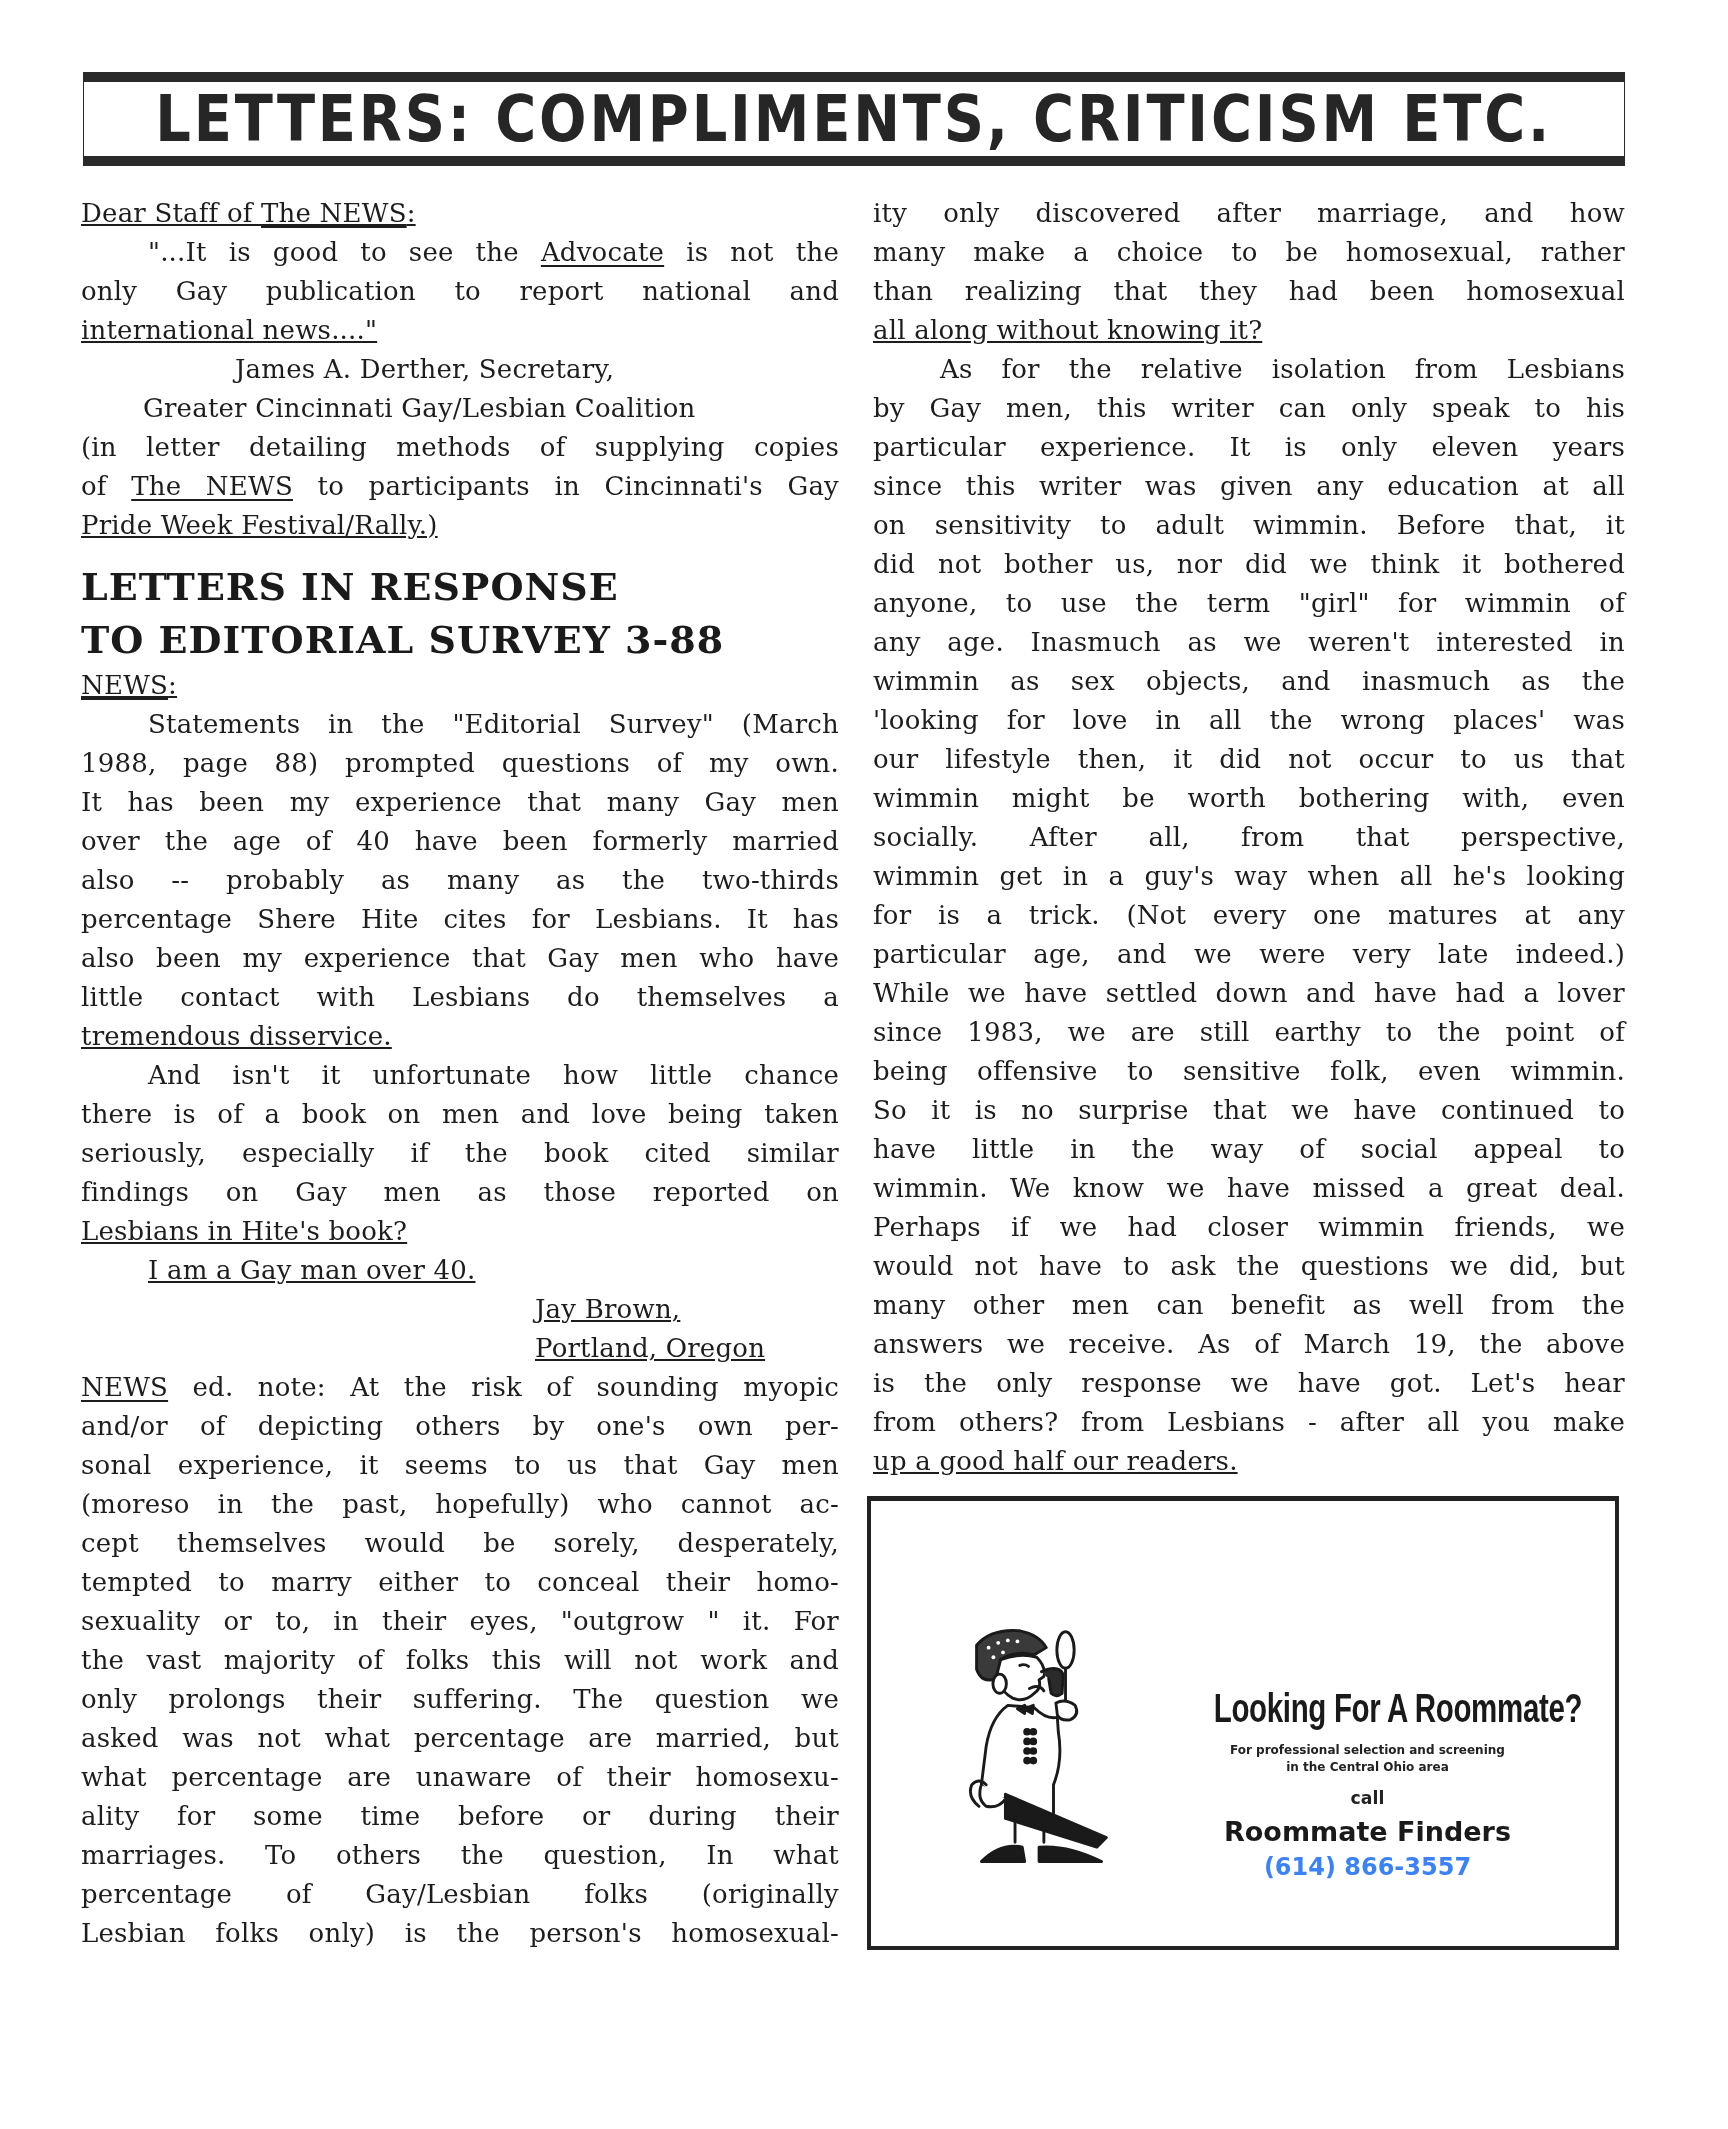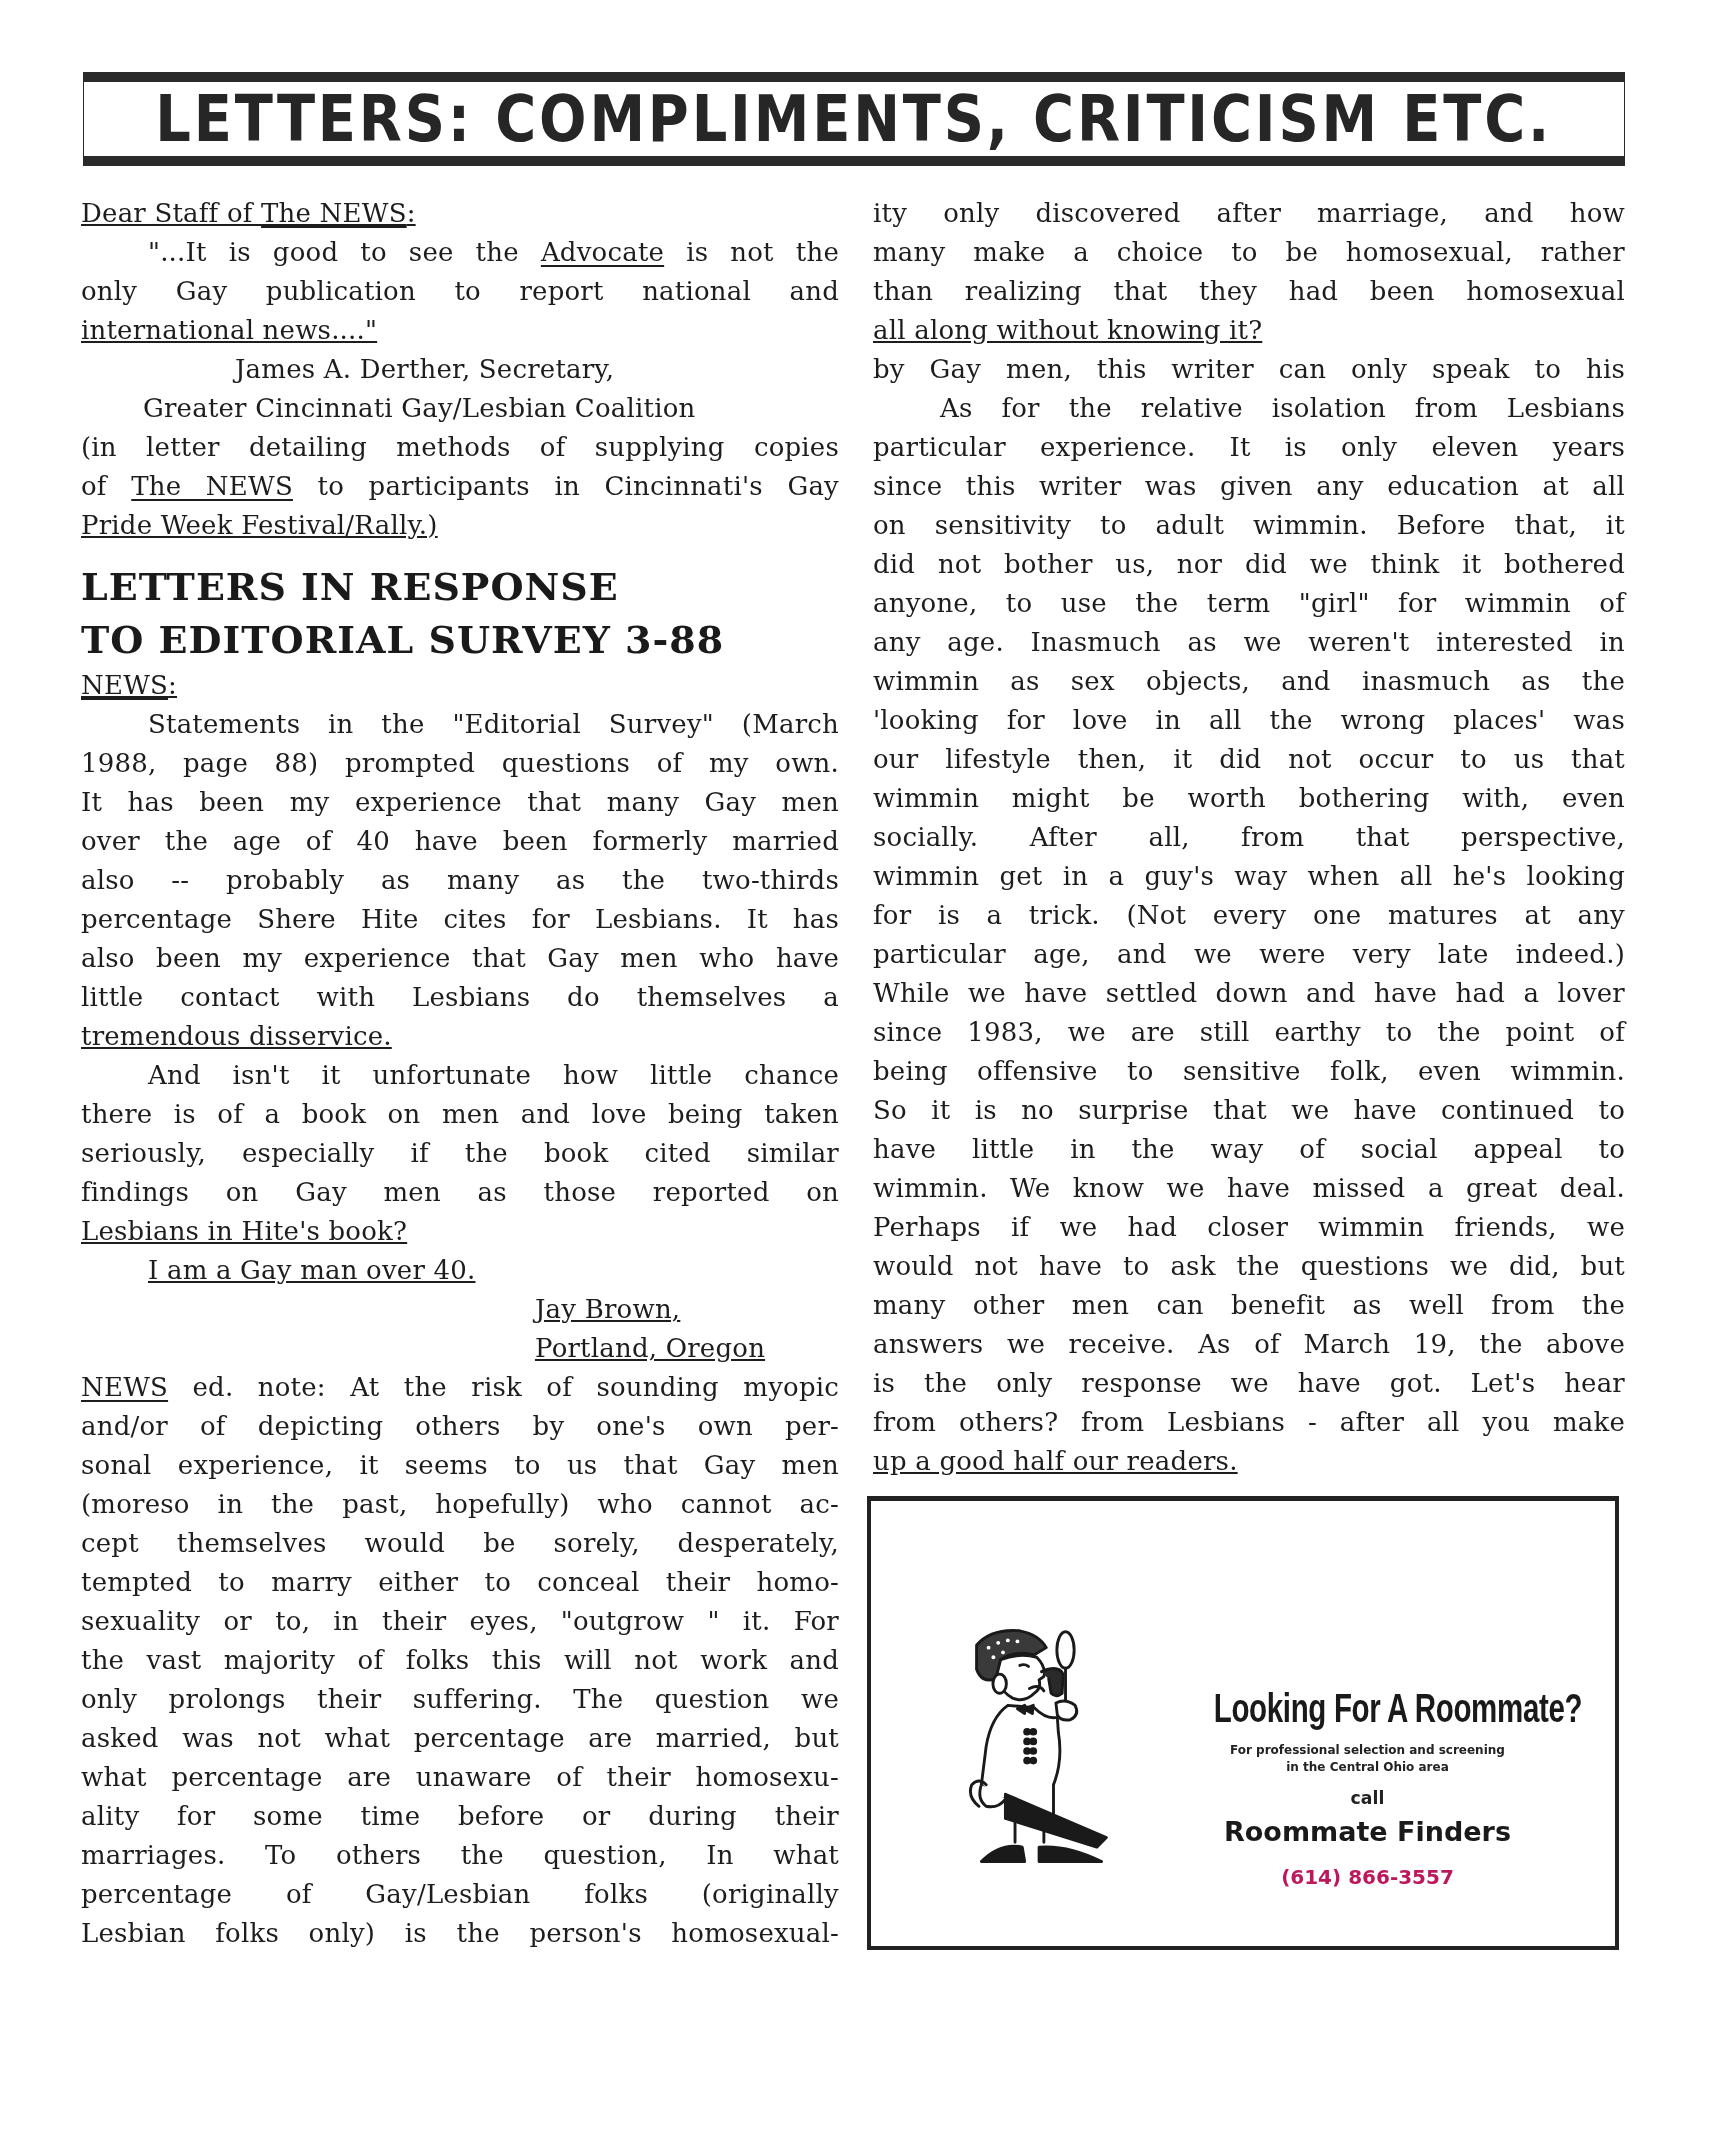--- a/index.html
+++ b/index.html
@@ -123,23 +123,23 @@
   .ad-company {
     font-family: "DejaVu Sans", sans-serif;
     font-weight: bold;
     font-size: 27px;
     margin-top: 8.6px;
     color: #1a1a1a;
   }
   .ad-phone {
     font-family: "DejaVu Sans", sans-serif;
     font-weight: bold;
-    font-size: 20px;
-    margin-top: 18px;
-    color: #be185d;
+    font-size: 24px;
+    margin-top: 6px;
+    color: #3b82f6;
   }
 </style>
 </head>
 <body>
 
 <div class="masthead">
   <div class="masthead-title">LETTERS: COMPLIMENTS, CRITICISM ETC.</div>
 </div>
 
 <div class="col col-left">
@@ -200,22 +200,22 @@
     <span class="ln">Lesbian folks only) is the person's homosexual-</span>
   </div>
 </div>
 
 <div class="col col-right">
   <div>
     <span class="ln">ity only discovered after marriage, and how</span>
     <span class="ln">many make a choice to be homosexual, rather</span>
     <span class="ln">than realizing that they had been homosexual</span>
     <span class="ln last">all along without knowing it?</span>
+    <span class="ln indent">As for the relative isolation from Lesbians</span>
     <span class="ln">by Gay men, this writer can only speak to his</span>
-    <span class="ln indent">As for the relative isolation from Lesbians</span>
     <span class="ln">particular experience. It is only eleven years</span>
     <span class="ln">since this writer was given any education at all</span>
     <span class="ln">on sensitivity to adult wimmin. Before that, it</span>
     <span class="ln">did not bother us, nor did we think it bothered</span>
     <span class="ln">anyone, to use the term "girl" for wimmin of</span>
     <span class="ln">any age. Inasmuch as we weren't interested in</span>
     <span class="ln">wimmin as sex objects, and inasmuch as the</span>
     <span class="ln">'looking for love in all the wrong places' was</span>
     <span class="ln">our lifestyle then, it did not occur to us that</span>
     <span class="ln">wimmin might be worth bothering with, even</span>

